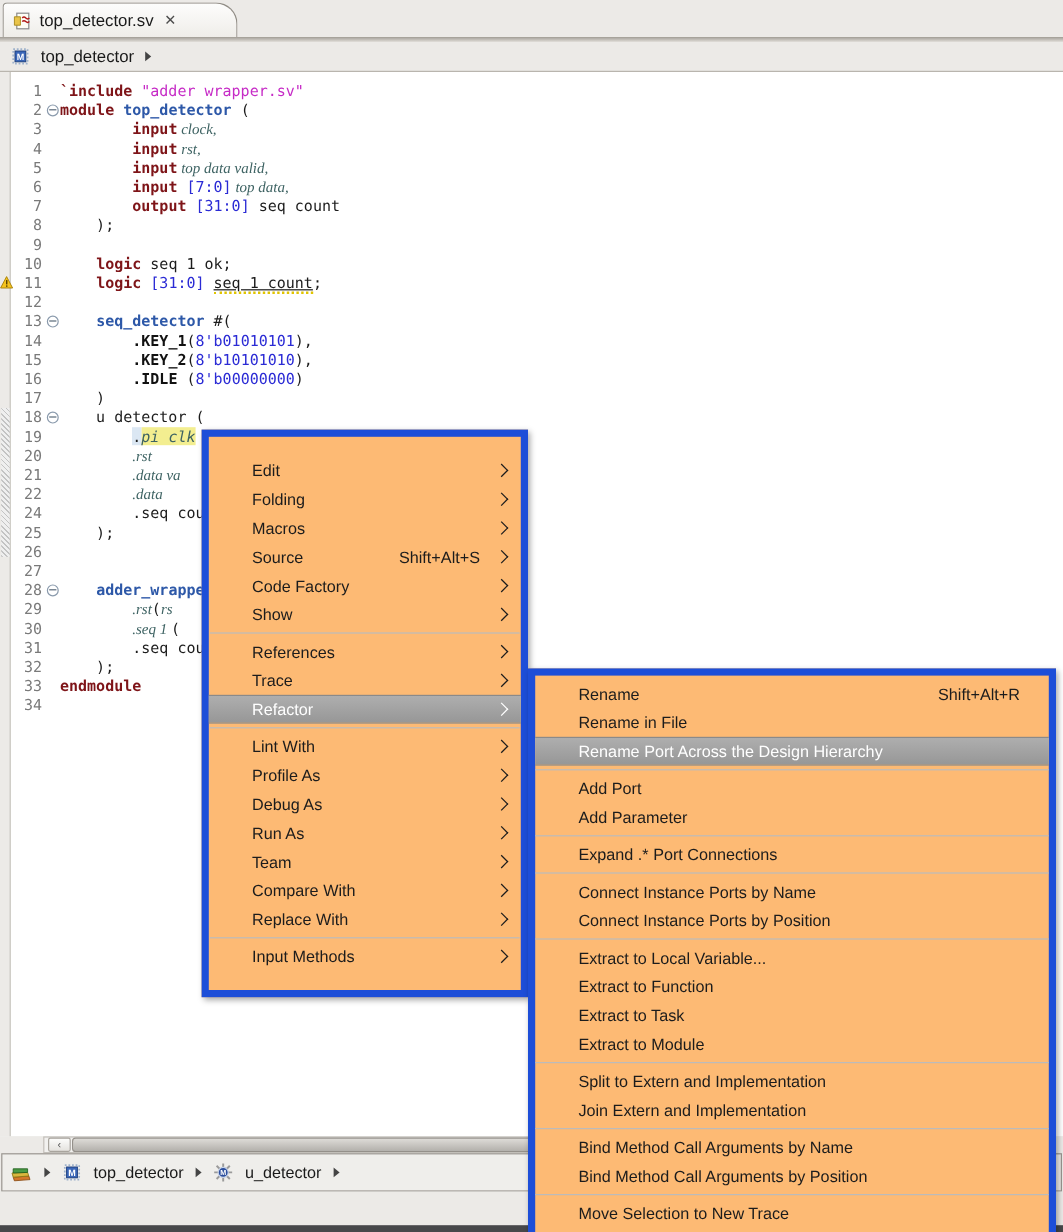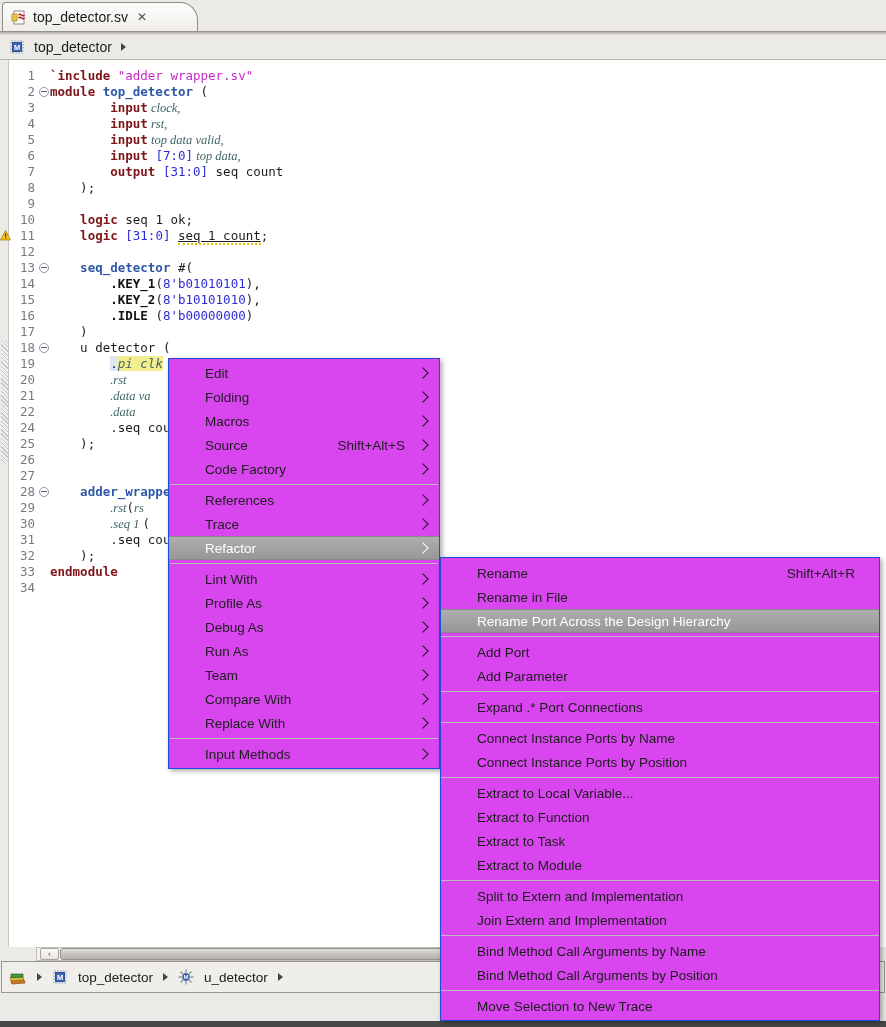--- a/index.html
+++ b/index.html
@@ -58,22 +58,22 @@
 
   
   .crumbbottom{position:absolute;left:1px;top:961px;width:884px;height:32px;background:#efeeeb;
                border:1px solid #989younger49389;border:1px solid #999590;box-sizing:border-box;
                display:flex;align-items:center;gap:10px;padding-left:7px;}
   .crumbbottom .crumblabel{font-size:13.5px;}
   .bottomgap{position:absolute;left:0;top:993px;width:886px;height:29px;background:#eceae7;}
   .darkstrip{position:absolute;left:0;top:1021px;width:886px;height:6px;background:#47484a;}
 
   
-  .menu{position:absolute;background:#d946ef;border:1px solid #1d4ed8;box-shadow:2px 2px 5px rgba(0,0,0,0.35);
-        padding:2px 0;box-sizing:border-box;z-index:10;}
+  .menu{position:absolute;background:#fdba74;border:6px solid #1d4ed8;box-shadow:2px 2px 5px rgba(0,0,0,0.35);
+        padding:16px 0;box-sizing:border-box;z-index:10;}
   #mainmenu{left:168px;top:358px;width:272px;}
   #submenu{left:440px;top:557px;width:440px;padding-top:3px;}
   .mi{height:24px;display:flex;align-items:center;padding:0 10px 0 36px;font-size:13.5px;color:#1c1c1c;cursor:pointer;}
   .mi-label{flex:1;white-space:nowrap;}
   .mi-sc{margin-right:14px;white-space:nowrap;}
   .chev{width:7px;height:7px;border-top:1.7px solid currentColor;border-right:1.7px solid currentColor;
         transform:rotate(45deg);flex:none;margin-right:2px;}
   .mi.hl{background:linear-gradient(#aeaeae,#979797);color:#ffffff;border-top:1px solid #8a8a8a;border-bottom:1px solid #8a8a8a;
          height:22px;}
   .msep{border-top:1px solid #bbbbbb;margin:3px 1px;}
@@ -221,20 +221,24 @@
       </div>
       <div class="mi">
         <span class="mi-label">Source</span>
         <span class="mi-sc">Shift+Alt+S</span>
         <span class="chev"></span>
       </div>
       <div class="mi">
         <span class="mi-label">Code Factory</span>
         <span class="chev"></span>
       </div>
+      <div class="mi">
+        <span class="mi-label">Show</span>
+        <span class="chev"></span>
+      </div>
       <div class="msep"></div>
       <div class="mi">
         <span class="mi-label">References</span>
         <span class="chev"></span>
       </div>
       <div class="mi">
         <span class="mi-label">Trace</span>
         <span class="chev"></span>
       </div>
       <div class="mi hl">

